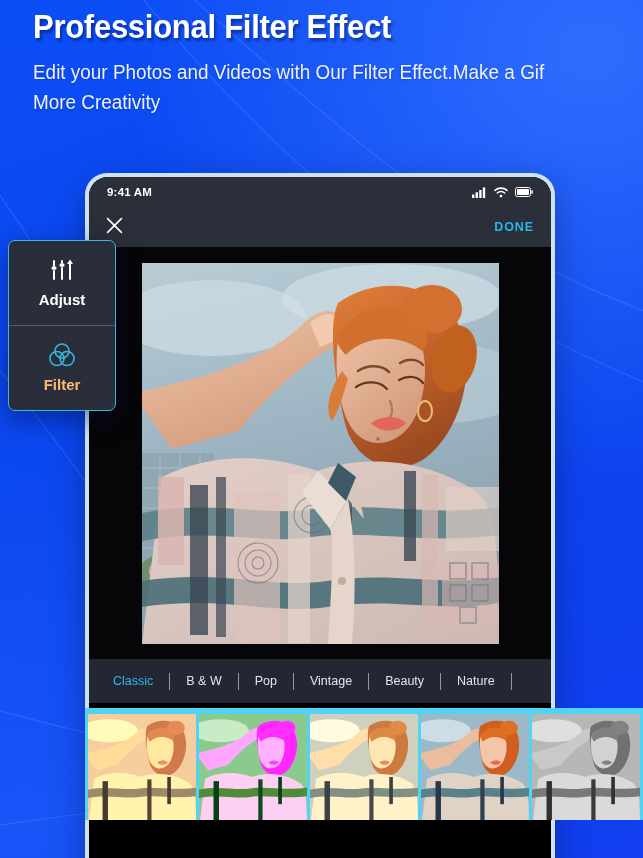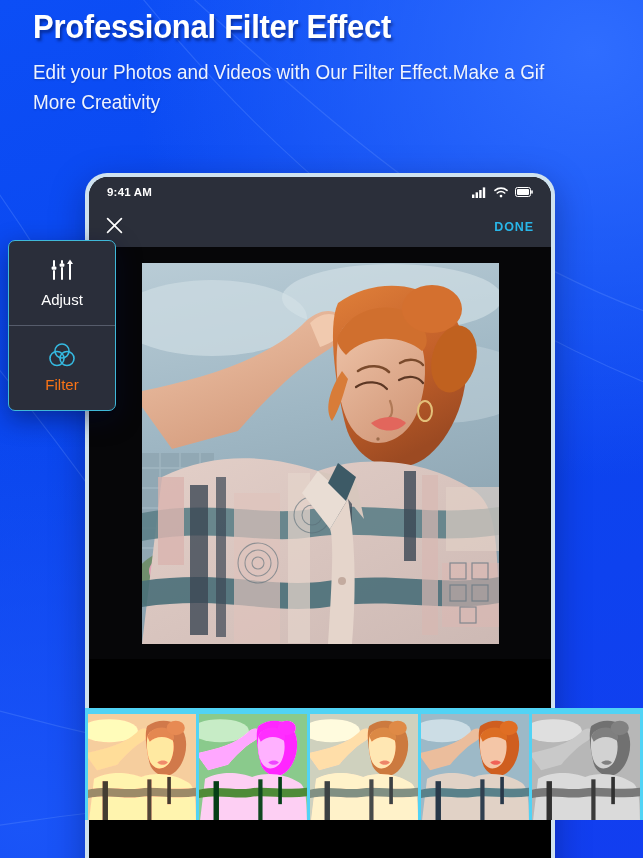--- a/index.html
+++ b/index.html
@@ -66,24 +66,24 @@
          box-sizing:border-box;display:flex;gap:3px;padding:3px 0 3px 3px;
          z-index:7;overflow:hidden;}
   .thumb{width:108px;height:106px;flex:none;position:relative;overflow:hidden;}
 
   
   #tools{position:absolute;left:8px;top:240px;width:106px;
          background:#2a2e3a;border:1.5px solid #3fb8d8;border-radius:7px;
          z-index:9;overflow:hidden;box-shadow:0 8px 26px rgba(0,8,50,.45);}
   .tool{height:84.5px;display:flex;flex-direction:column;align-items:center;
         justify-content:center;gap:8px;border-bottom:1px solid #565c6b;
-        box-sizing:border-box;}
+        box-sizing:border-box;font-weight:bold;}
   .tool:last-child{border-bottom:none;}
   .tool .lbl{color:#ffffff;font-size:15px;}
-  .tool.active .lbl{color:#f97316;}
+  .tool.active .lbl{color:#fdba74;}
   .ico{height:26px;display:flex;align-items:center;justify-content:center;}
 </style>
 </head>
 <body>
 
 <div id="bg">
   <svg viewBox="0 0 643 858">
     <g fill="none" stroke="#5b8dff" stroke-opacity="0.35" stroke-width="1.2">
       <path d="M 150 -40 C 330 120 470 260 700 330"></path>
       <path d="M 96 -60 C 250 140 420 300 690 400"></path>
@@ -249,20 +249,34 @@
             <path d="M206 236 C 214 280 214 330 210 381 L 186 381 C 190 320 192 276 188 266 Z" fill="#e5d5cb"></path>
             <path d="M196 200 L214 214 L204 238 L186 220 Z" fill="#3d5a66"></path>
             <circle cx="200" cy="318" r="4" fill="#c3ab9f"></circle>
 
             <rect width="357" height="381" fill="none"></rect>
           </g>
         </svg>
       </div>
     </div>
 
+    <div id="tabs">
+      <span class="tab active">Classic</span>
+      <span class="sep"></span>
+      <span class="tab">B &amp; W</span>
+      <span class="sep"></span>
+      <span class="tab">Pop</span>
+      <span class="sep"></span>
+      <span class="tab">Vintage</span>
+      <span class="sep"></span>
+      <span class="tab">Beauty</span>
+      <span class="sep"></span>
+      <span class="tab">Nature</span>
+      <span class="sep"></span>
+    </div>
 
   </div>
 </div>
 
 <div id="strip">
   <div class="thumb">
     <div style="width:100%;height:100%;filter:sepia(.75) saturate(1.7) hue-rotate(-12deg) contrast(1.05);">
       <svg width="108" height="106" viewBox="0 0 357 381" preserveAspectRatio="xMidYMin slice">
         <use href="#none"></use>
         <rect width="357" height="381" fill="#9fb7c4"></rect>

